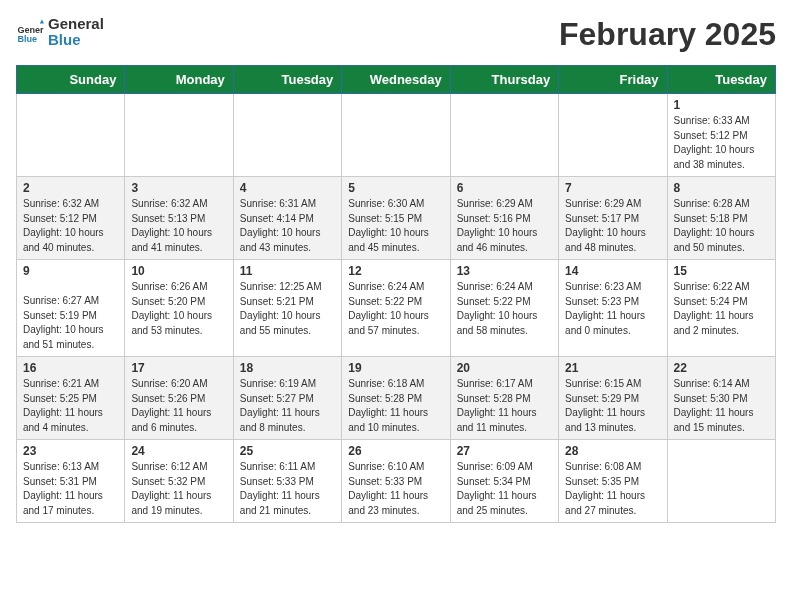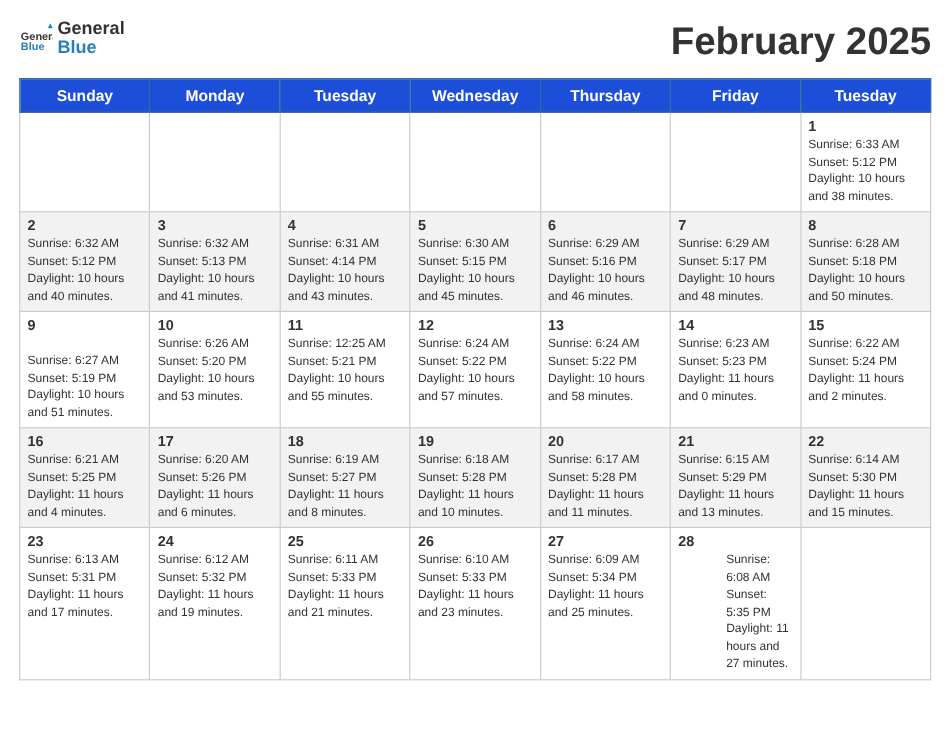--- a/index.html
+++ b/index.html
@@ -36,23 +36,23 @@
     .sub-title {
       font-size: 16px;
       color: #333;
     }
     .calendar {
       width: 100%;
       border-collapse: collapse;
       border: 1px solid #ccc;
     }
     .calendar th {
-      background-color: #1d4ed8;
+      background-color: #15803d;
       color: #fff;
-      text-align: center;
+      text-align: right;
       padding: 6px 8px;
       font-size: 13px;
       border: 1px solid #2e6aa0;
     }
     .calendar td {
       vertical-align: top;
       border: 1px solid #ccc;
       padding: 4px 6px;
       width: calc(100% / 7);
       min-height: 80px;
@@ -285,20 +285,20 @@
 Daylight: 11 hours and 23 minutes.</div>
         </td>
         <td style="min-height: 85px;">
           <span class="day-number">27</span>
           <div class="day-detail" style="white-space: pre-line;">Sunrise: 6:09 AM
 Sunset: 5:34 PM
 Daylight: 11 hours and 25 minutes.</div>
         </td>
         <td style="min-height: 85px;">
           <span class="day-number">28</span>
-          <div class="day-detail" style="white-space: pre-line; margin-left: 40px;">Sunrise: 6:08 AM
+          <div class="day-detail" style="white-space: pre-line;">Sunrise: 6:08 AM
 Sunset: 5:35 PM
 Daylight: 11 hours and 27 minutes.</div>
         </td>
         <td style="min-height: 85px;"></td>
       </tr>
     </tbody>
 </table>
 
 </body></html>

